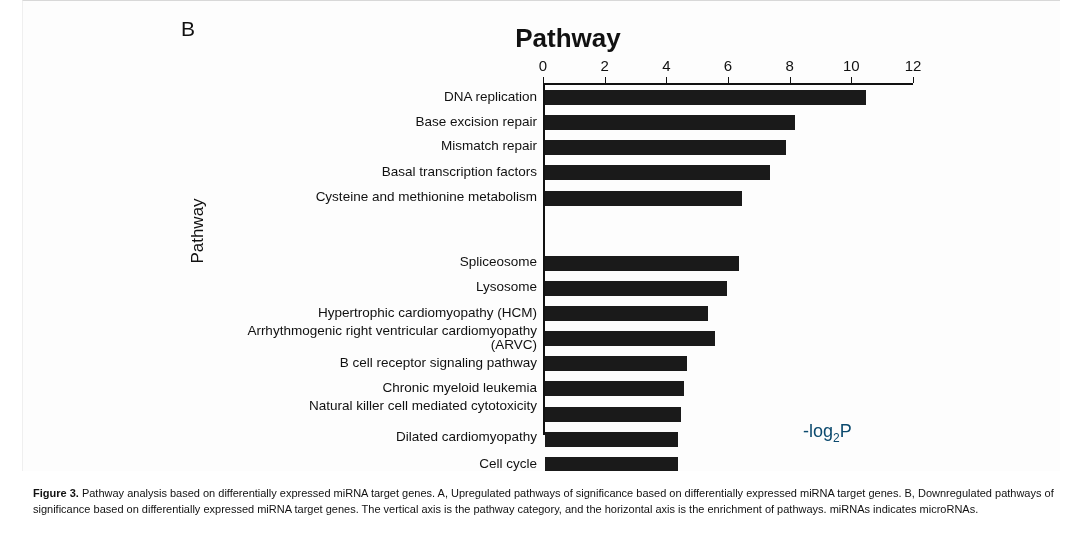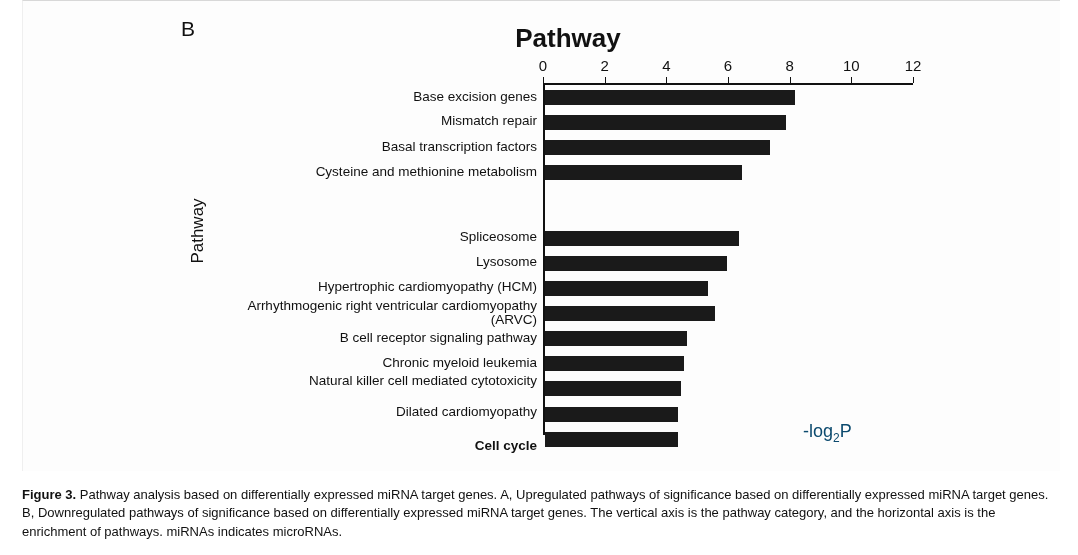--- a/index.html
+++ b/index.html
@@ -143,25 +143,25 @@
     line-height: 1.05;
   }
   .cat-label.two-line {
     white-space: normal;
     width: 330px;
   }
 
   
   .caption {
     position: absolute;
-    left: 22px;
+    left: 33px;
     top: 486px;
     width: 1032px;
     font-family: "Liberation Sans", sans-serif;
-    font-size: 13px;
+    font-size: 11px;
     line-height: 1.42;
     color: #111;
     text-align: left;
   }
   .caption b {
     font-weight: bold;
   }
 </style>
 </head>
 <body>
@@ -185,21 +185,25 @@
           <div class="tick-label" style="left: 123.333px;">4</div>
           <div class="tick-label" style="left: 185px;">6</div>
           <div class="tick-label" style="left: 246.667px;">8</div>
           <div class="tick-label" style="left: 308.333px;">10</div>
           <div class="tick-label" style="left: 370px;">12</div>
         </div>
       <div class="axis-line-top"></div>
       <div class="axis-line-left"></div>
       <div class="bars">
           <div class="bar-row" style="height: 25.1429px;">
-            <div class="cat-label" style="top: 4.57143px;">Base excision genes</div>
+            <div class="cat-label" style="top: 4.57143px;">DNA replication</div>
+            <div class="bar" style="width: 320.667px; height: 15px; top: 5.07143px; background: rgb(26, 26, 26);"></div>
+          </div>
+          <div class="bar-row" style="height: 25.1429px;">
+            <div class="cat-label" style="top: 4.57143px;">Base excision repair</div>
             <div class="bar" style="width: 249.75px; height: 15px; top: 5.07143px; background: rgb(26, 26, 26);"></div>
           </div>
           <div class="bar-row" style="height: 25.1429px;">
             <div class="cat-label" style="top: 4px;">Mismatch repair</div>
             <div class="bar" style="width: 240.5px; height: 15px; top: 5.07143px; background: rgb(26, 26, 26);"></div>
           </div>
           <div class="bar-row" style="height: 25.1429px;">
             <div class="cat-label" style="top: 4.57143px;">Basal transcription factors</div>
             <div class="bar" style="width: 225.083px; height: 15px; top: 5.07143px; background: rgb(26, 26, 26);"></div>
           </div>
@@ -233,21 +237,21 @@
           </div>
           <div class="bar-row" style="height: 25.1429px;">
             <div class="cat-label two-line" style="top: -2.42857px;">Natural killer cell mediated cytotoxicity</div>
             <div class="bar" style="width: 135.667px; height: 15px; top: 5.07143px; background: rgb(26, 26, 26);"></div>
           </div>
           <div class="bar-row" style="height: 25.1429px;">
             <div class="cat-label" style="top: 3px;">Dilated cardiomyopathy</div>
             <div class="bar" style="width: 132.583px; height: 15px; top: 5.07143px; background: rgb(26, 26, 26);"></div>
           </div>
           <div class="bar-row" style="height: 25.1429px;">
-            <div class="cat-label" style="top: 12px; font-weight: bold;">Cell cycle</div>
+            <div class="cat-label" style="top: 5px;">Cell cycle</div>
             <div class="bar" style="width: 132.583px; height: 15px; top: 5.07143px; background: rgb(26, 26, 26);"></div>
           </div>
         </div>
     <div class="tick-mark" style="left: 0px;"></div>
         <div class="tick-mark" style="left: 61.6667px;"></div>
         <div class="tick-mark" style="left: 123.333px;"></div>
         <div class="tick-mark" style="left: 185px;"></div>
         <div class="tick-mark" style="left: 246.667px;"></div>
         <div class="tick-mark" style="left: 308.333px;"></div>
         <div class="tick-mark" style="left: 370px;"></div>

